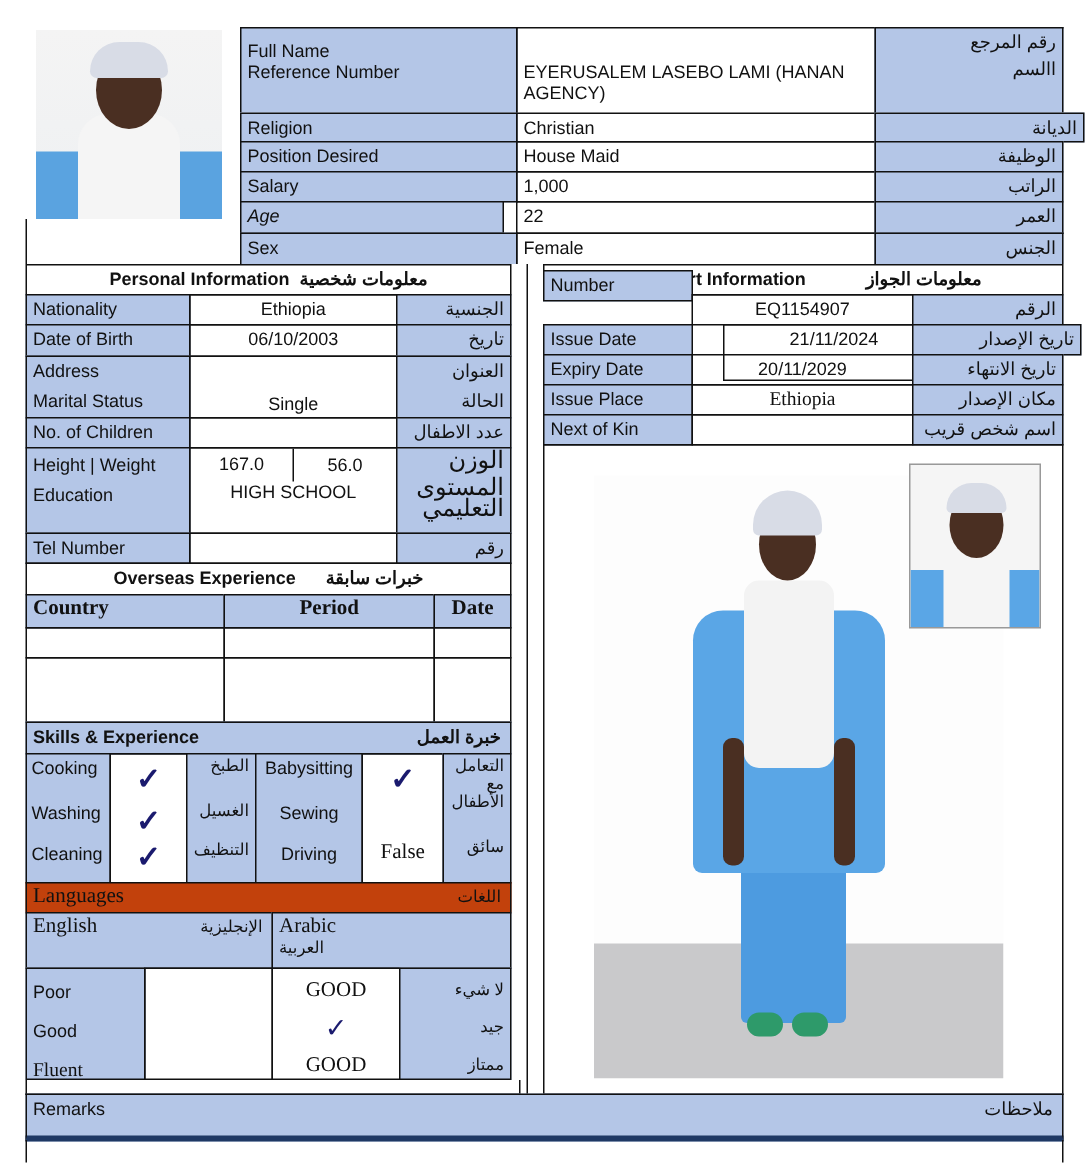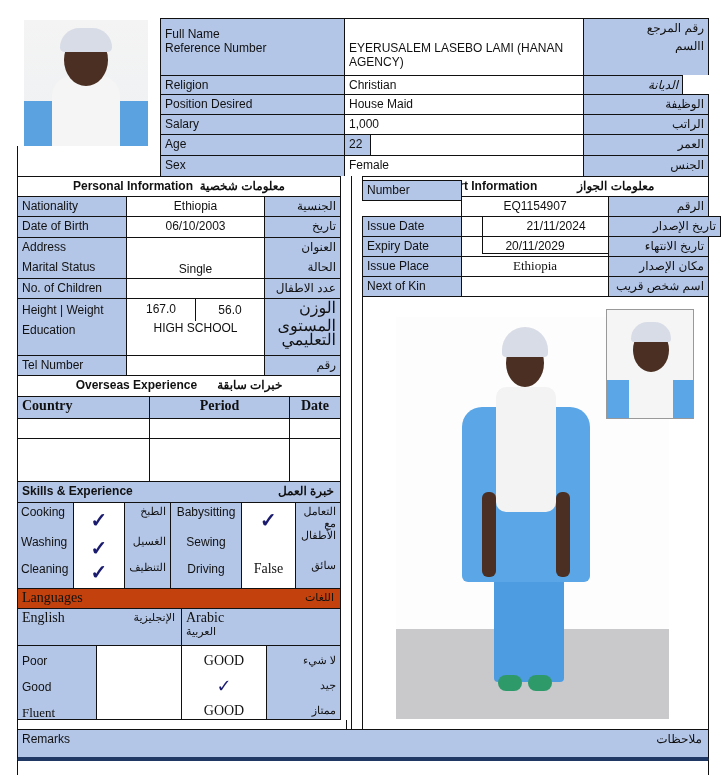--- a/index.html
+++ b/index.html
@@ -32,31 +32,31 @@
     <div>Reference Number</div>
   </div>
   <div class="cell" style="left:344px;top:18px;width:240px;height:57px;padding-top:22px;border-bottom:none;">EYERUSALEM LASEBO LAMI (HANAN AGENCY)</div>
   <div class="cell lb ar" style="left:583px;top:18px;width:126px;height:57px;border-bottom:none;">
     <div>رقم المرجع</div>
     <div style="margin-top:4px">االسم</div>
   </div>
 
   <div class="cell lb" style="left:160px;top:75px;width:185px;height:20px;">Religion</div>
   <div class="cell" style="left:344px;top:75px;width:240px;height:20px;">Christian</div>
-  <div class="cell lb ar" style="left:583px;top:75px;width:100px;height:20px;font-style:italic;">الديانة</div>
+  <div class="cell lb ar" style="left:583px;top:75px;width:140px;height:20px;">الديانة</div>
 
   <div class="cell lb" style="left:160px;top:94px;width:185px;height:21px;">Position Desired</div>
   <div class="cell" style="left:344px;top:94px;width:240px;height:21px;">House Maid</div>
   <div class="cell lb ar" style="left:583px;top:94px;width:126px;height:21px;">الوظيفة</div>
 
   <div class="cell lb" style="left:160px;top:114px;width:185px;height:21px;">Salary</div>
   <div class="cell" style="left:344px;top:114px;width:240px;height:21px;">1,000</div>
   <div class="cell lb ar" style="left:583px;top:114px;width:126px;height:21px;">الراتب</div>
 
-  <div class="cell lb" style="left:160px;top:134px;width:211px;height:22px;">Age</div>
+  <div class="cell lb" style="left:160px;top:134px;width:176px;height:22px;font-style:italic;">Age</div>
   <div class="cell" style="left:344px;top:134px;width:240px;height:22px;">22</div>
   <div class="cell lb ar" style="left:583px;top:134px;width:126px;height:22px;">العمر</div>
 
   <div class="cell lb" style="left:160px;top:155px;width:185px;height:21px;border-bottom:none;">Sex</div>
   <div class="cell" style="left:344px;top:155px;width:240px;height:21px;border-bottom:none;">Female</div>
   <div class="cell lb ar" style="left:583px;top:155px;width:126px;height:21px;border-bottom:none;">الجنس</div>
 </div>
 
 <div>
   <div class="cell bold" style="left:17px;top:176px;width:324px;height:21px;text-align:center;">

